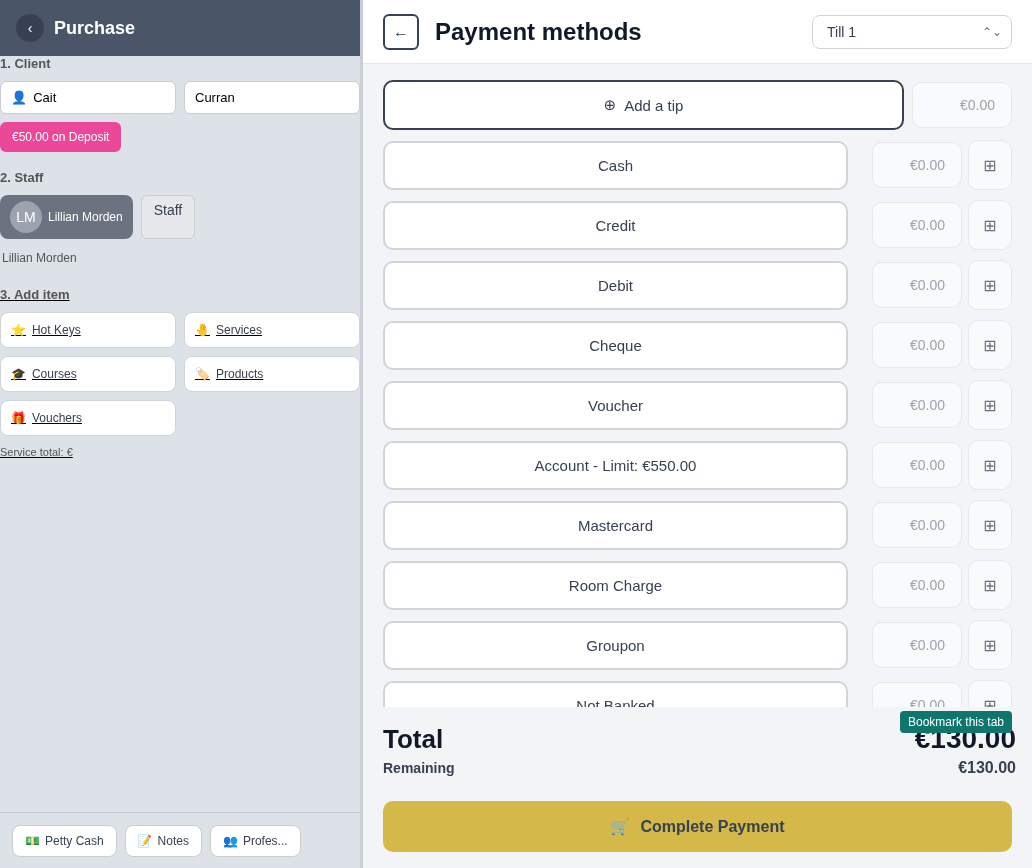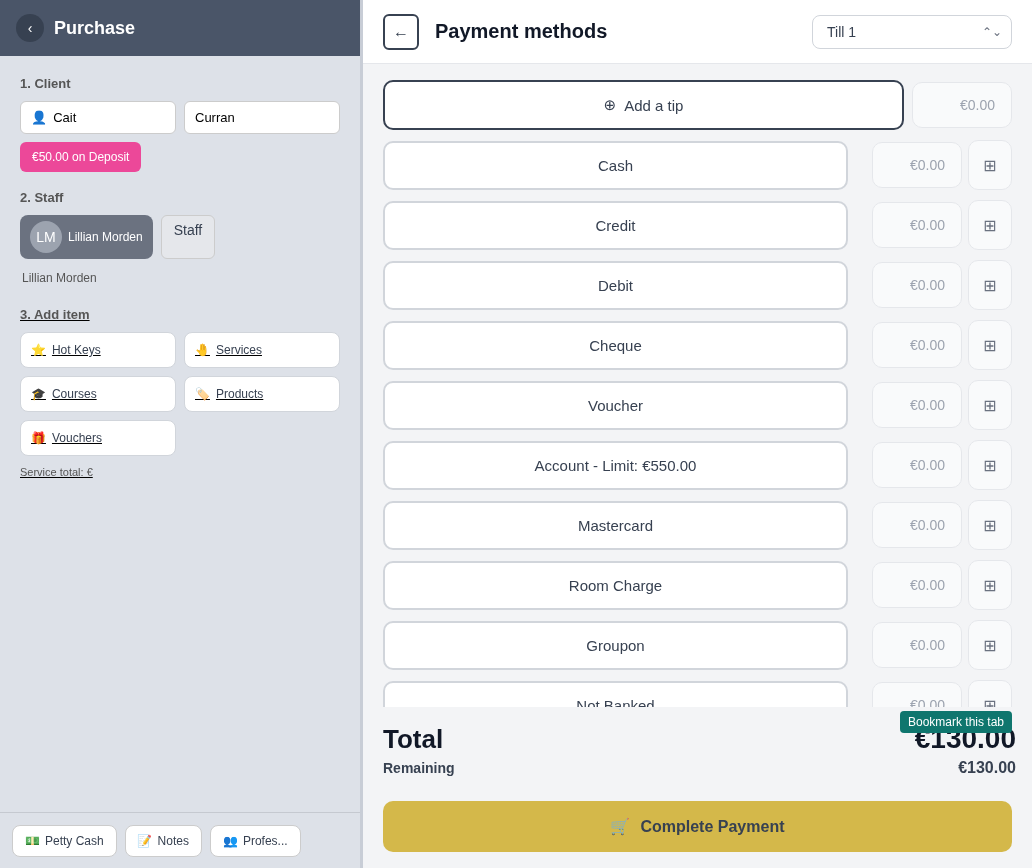--- a/index.html
+++ b/index.html
@@ -39,21 +39,21 @@
       font-size: 14px;
     }
 
     .bg-title {
       font-size: 18px;
       font-weight: 600;
       color: white;
     }
 
     .bg-content {
-      padding: 20px;
+      padding: 0;
     }
 
     .section-label {
       font-size: 13px;
       color: #555;
       font-weight: 600;
       margin-bottom: 10px;
     }
 
     .client-section {
@@ -210,21 +210,21 @@
       height: 36px;
       display: flex;
       align-items: center;
       justify-content: center;
       cursor: pointer;
       font-size: 16px;
       color: #374151;
     }
 
     .payment-title {
-      font-size: 20px;
+      font-size: 24px;
       font-weight: 600;
       color: #111827;
       flex: 1;
     }
 
     .till-select-wrapper {
       position: relative;
     }
 
     .till-select {

